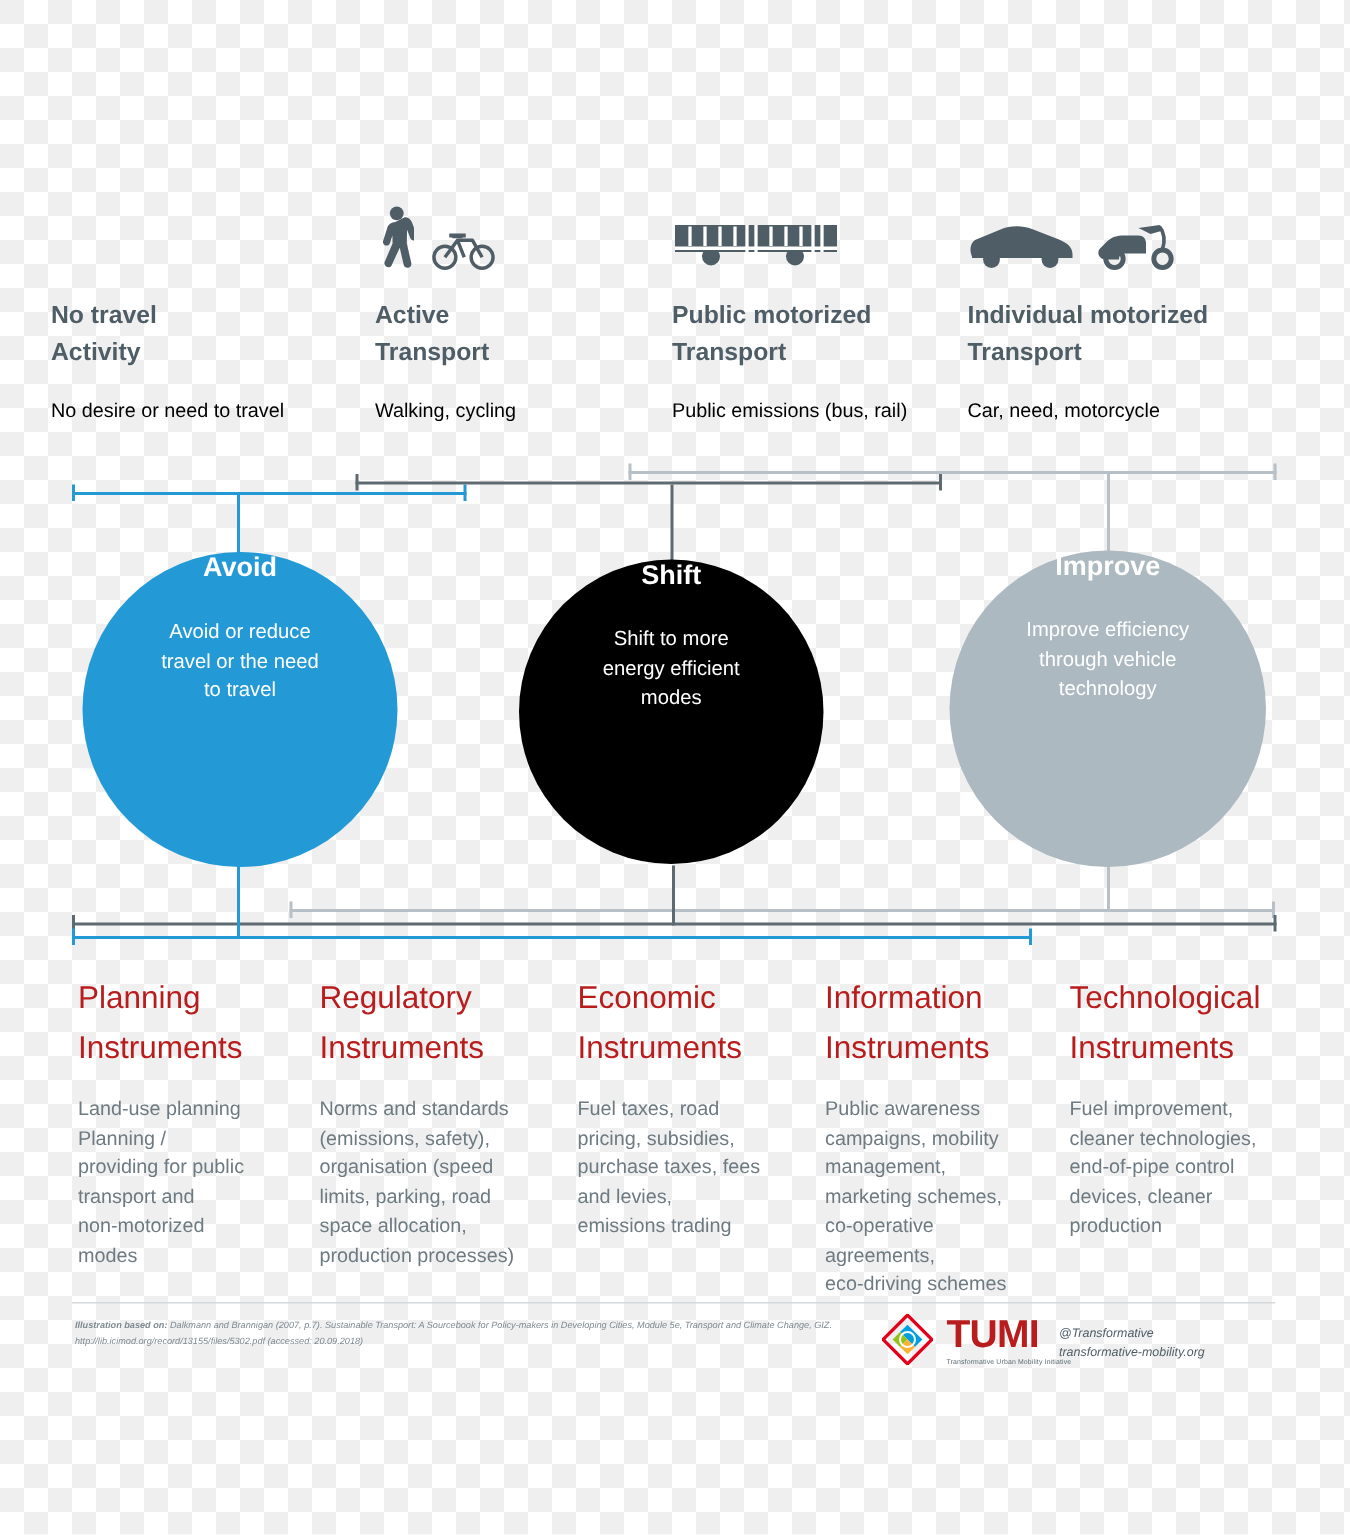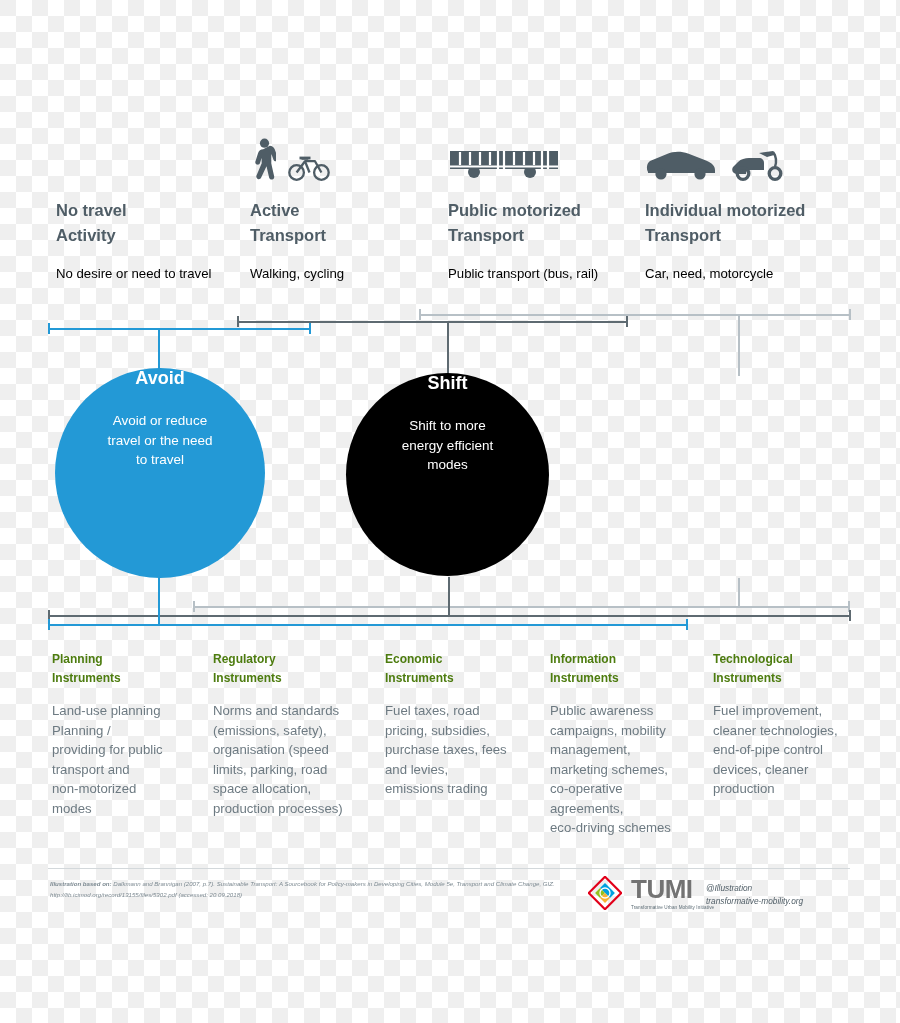--- a/index.html
+++ b/index.html
@@ -45,53 +45,53 @@
     position:absolute;border-radius:50%;
     display:flex;flex-direction:column;align-items:center;justify-content:flex-start;
     color:#ffffff;text-align:center;
   }
   .circle .c-name{font-size:18px;font-weight:bold;margin-bottom:22px;}
   .circle .c-desc{font-size:13.5px;line-height:1.45;}
 
   
   .instr{position:absolute;}
   .instr .i-title{
-    font-size:12px;font-weight:bold;color:#4d7c0f;line-height:1.55;
+    font-size:21px;font-weight:normal;color:#b91c1c;line-height:1.55;
   }
   .instr .i-desc{
     margin-top:14px;font-size:13.2px;color:#6d7a82;line-height:1.48;
   }
 
   
   .footer-rule{
     position:absolute;left:48px;top:868px;width:802px;height:1px;
     background:#d3d8db;
   }
   .cite{
     position:absolute;left:50px;top:879px;width:520px;
     font-size:6.1px;line-height:1.75;color:#7d8a92;
     font-style:italic;
   }
   .cite b{font-weight:bold;}
   .logo-wrap{position:absolute;left:588px;top:876px;display:flex;align-items:flex-start;gap:9px;}
   .logo-mark{width:34px;height:34px;position:relative;}
-  .tumi-text{font-size:26px;font-weight:bold;color:#737373;letter-spacing:-0.5px;line-height:1;}
+  .tumi-text{font-size:26px;font-weight:bold;color:#b91c1c;letter-spacing:-0.5px;line-height:1;}
   .tumi-sub{font-size:4.6px;color:#5b6b74;margin-top:3px;letter-spacing:.1px;}
   .handle{
     position:absolute;left:706px;top:882px;
     font-size:8.3px;line-height:1.62;color:#4f5d66;font-style:italic;
   }
 </style>
 </head>
 <body>
 
 <div class="canvas">
 
 
-  <div class="mode" style="left:56px;top:140px;width:190px;">
+  <div class="mode" style="left:34px;top:140px;width:190px;">
     <div class="icons"></div>
     <div class="m-title">No travel<br>Activity</div>
     <div class="m-desc">No desire or need to travel</div>
   </div>
 
   <div class="mode" style="left:250px;top:140px;width:190px;">
     <div class="icons">
       <span>
         <svg width="26" height="44" viewBox="0 0 26 44">
           <g fill="#4f5d66">
@@ -130,21 +130,21 @@
             <path d="M12 4 v13 M22 4 v13 M32 4 v13 M42 4 v13"></path>
             <path d="M50 3 v18 M56 3 v18"></path>
             <path d="M66 4 v13 M76 4 v13 M86 4 v13"></path>
             <path d="M94 3 v18 M100 3 v18"></path>
             <path d="M2 18.5 h108"></path>
           </g>
         </svg>
       </span>
     </div>
     <div class="m-title">Public motorized<br>Transport</div>
-    <div class="m-desc">Public transport (bus, rail)</div>
+    <div class="m-desc">Public emissions (bus, rail)</div>
   </div>
 
   <div class="mode" style="left:645px;top:140px;width:215px;">
     <div class="icons">
       <span>
         <svg width="72" height="34" viewBox="0 0 72 34">
           <g fill="#4f5d66">
             <path d="M3 24 C1 20 2 15 5 13 L22 6 C28 3.4 36 3 43 5.6 L61 12.6 C67 15 70 18 70 22.5 L70 25 L3 25 Z"></path>
             <circle cx="16" cy="26" r="5.6"></circle>
             <circle cx="55" cy="26" r="5.6"></circle>
@@ -193,20 +193,24 @@
   <div class="circle" style="left:55px;top:368px;width:210px;height:210px;background:#2399d6;">
     <div class="c-name">Avoid</div>
     <div class="c-desc">Avoid or reduce<br>travel or the need<br>to travel</div>
   </div>
 
   <div class="circle" style="left:346px;top:373px;width:203px;height:203px;background:#000000;">
     <div class="c-name">Shift</div>
     <div class="c-desc">Shift to more<br>energy efficient<br>modes</div>
   </div>
 
+  <div class="circle" style="left:633px;top:367px;width:211px;height:211px;background:#adb9c0;">
+    <div class="c-name">Improve</div>
+    <div class="c-desc">Improve efficiency<br>through vehicle<br>technology</div>
+  </div>
 
   <div class="bracket" style="left:193px;top:606px;width:657px;">
     <div class="hbar" style="background:#b7c0c6;"></div>
     <div class="cap" style="left:0;background:#b7c0c6;"></div>
     <div class="cap" style="right:0;background:#b7c0c6;"></div>
     <div class="drop" style="left:545px;top:-28px;height:30px;background:#b7c0c6;"></div>
   </div>
 
   <div class="bracket" style="left:48px;top:615px;width:803px;">
     <div class="hbar" style="background:#5e6a71;"></div>
@@ -263,17 +267,17 @@
         </g>
       </svg>
     </span>
     <span>
       <span class="tumi-text" style="display:block;">TUMI</span>
       <span class="tumi-sub" style="display:block;">Transformative Urban Mobility Initiative</span>
     </span>
   </div>
 
   <div class="handle">
-    <div>@Illustration</div>
+    <div>@Transformative</div>
     <div>transformative-mobility.org</div>
   </div>
 
 </div>
 
 </body></html>

